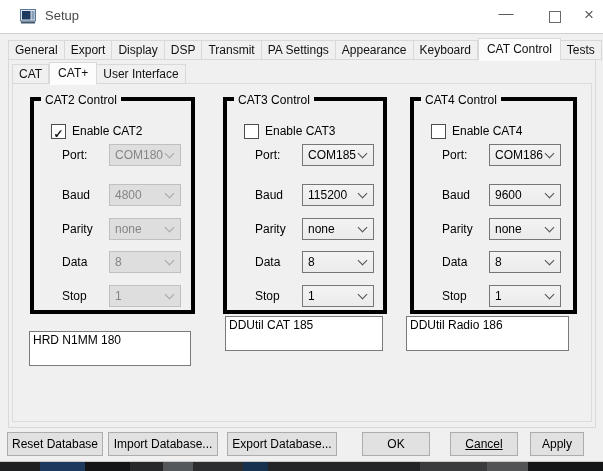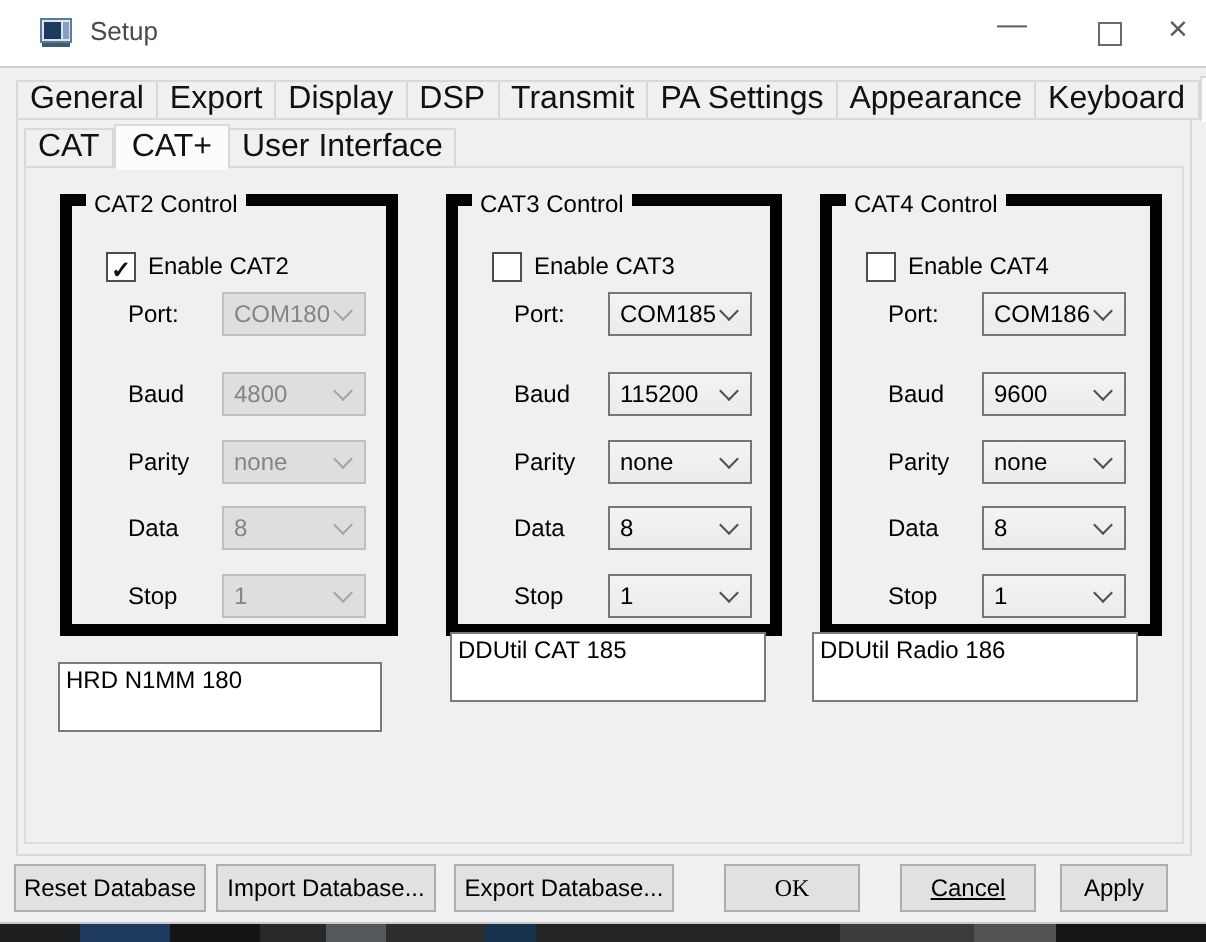--- a/index.html
+++ b/index.html
@@ -19,21 +19,21 @@
   .win-btn{position:absolute;top:0;width:34px;height:32px;text-align:center;color:#5c5c5c;cursor:default;}
   .btn-min{left:489px;font-size:15px;line-height:26px;}
   .btn-max{left:537px;}
   .btn-max .sq{position:absolute;left:12px;top:11px;width:10px;height:10px;border:1px solid #6a6a6a;}
   .btn-close{left:572px;font-size:17px;line-height:30px;}
   
   .tabrow{position:absolute;display:flex;align-items:flex-end;z-index:3;}
   .main-tabs{left:8px;top:40px;height:20px;}
   .sub-tabs{left:12px;top:63px;height:21px;z-index:4;}
   .tab{
-    height:18px;line-height:18px;padding:0 6px;font-size:16px;color:#111;
+    height:18px;line-height:18px;padding:0 6px;font-size:12px;color:#111;
     background:#f0f0f0;border:1px solid #d9d9d9;border-left:none;
     white-space:nowrap;
   }
   .tab:first-child{border-left:1px solid #d9d9d9;}
   .tab.selected{
     background:#fcfcfc;height:21px;line-height:21px;margin-bottom:-1px;
     border:1px solid #d9d9d9;border-bottom:1px solid #fcfcfc;
     position:relative;z-index:5;padding:0 8px;
   }
   
@@ -41,21 +41,21 @@
     position:absolute;left:8px;top:59px;width:586px;height:367px;
     background:#f0f0f0;border:1px solid #d9d9d9;z-index:1;
   }
   .sub-pane{
     position:absolute;left:12px;top:83px;width:578px;height:337px;
     background:#f0f0f0;border:1px solid #dcdcdc;z-index:2;
   }
   
   .group{
     position:absolute;top:13px;height:209px;width:156px;
-    border:6px solid #000000;
+    border:4px solid #000000;
   }
   .group-title{
     position:absolute;top:-8px;left:7px;padding:0 4px;background:#f0f0f0;
     font-size:12px;color:#000;line-height:14px;
   }
   .enable-row{position:absolute;left:17px;top:23px;height:14px;}
   .checkbox{
     position:absolute;left:0;top:0;width:13px;height:13px;background:#fff;
     border:1px solid #4d4d4d;text-align:center;
   }
@@ -271,17 +271,17 @@
   </div>
 
   <div class="note-box" style="left:16px;width:162px;margin-top:15px;">HRD N1MM 180</div>
   <div class="note-box" style="left:212px;width:158px;">DDUtil CAT 185</div>
   <div class="note-box" style="left:393px;width:163px;">DDUtil Radio 186</div>
 </div>
 
 <div class="pushbtn" style="left:7px;width:96px;">Reset Database</div>
 <div class="pushbtn" style="left:108px;width:110px;">Import Database...</div>
 <div class="pushbtn" style="left:227px;width:110px;">Export Database...</div>
-<div class="pushbtn" style="left:362px;width:68px;font-family:Liberation Serif, serif;">OK</div>
+<div class="pushbtn" style="left:362px;width:68px;">OK</div>
 <div class="pushbtn" style="left:450px;width:68px;text-decoration:underline;">Cancel</div>
 <div class="pushbtn" style="left:530px;width:54px;">Apply</div>
 
 <div class="taskbar"></div>
 
 </body></html>

